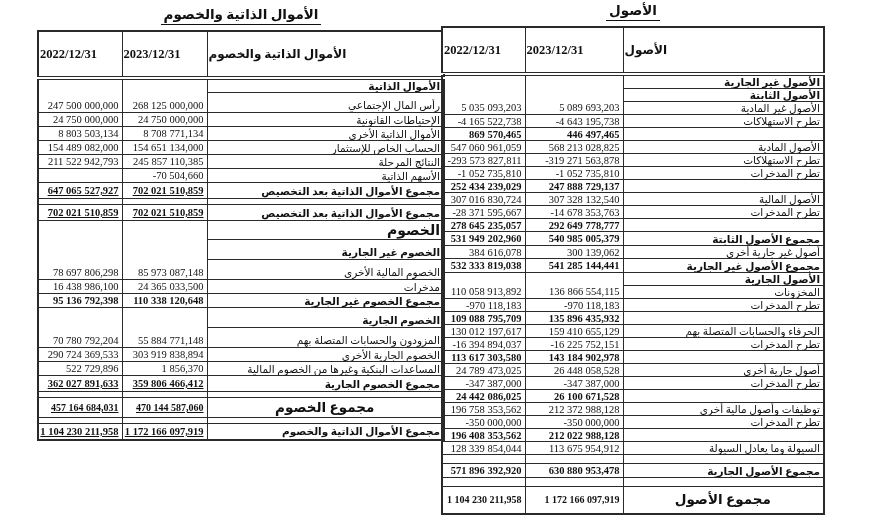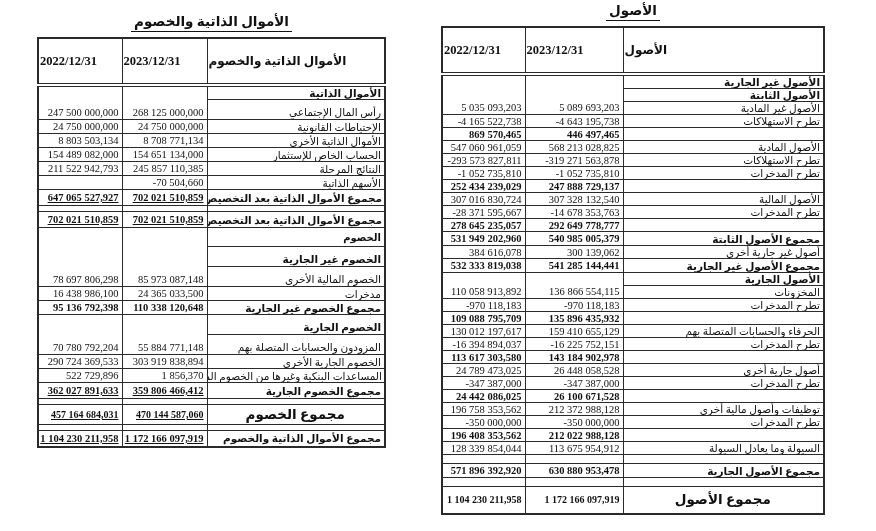--- a/index.html
+++ b/index.html
@@ -1,40 +1,40 @@
 <!DOCTYPE html>
 <html lang="ar"><head>
 <meta charset="utf-8">
 <style>
   html,body{margin:0;padding:0;background:#fff;}
   .page{position:relative;width:876px;height:531px;background:#ffffff;overflow:hidden;
         font-family:"Liberation Serif","DejaVu Sans",serif;color:#111;}
   .panel{position:absolute;}
-  .panel-left{left:37px;top:13px;width:349px;}
+  .panel-left{left:37px;top:6px;width:408px;}
   .panel-right{left:441px;top:2px;width:384px;}
   .panel-title{text-align:center;font-weight:bold;font-size:13.5px;margin-bottom:5px;direction:rtl;}
   .panel-title span{display:inline-block;border-bottom:1.5px solid #111;padding:0 3px 1px 3px;}
 
   table{border-collapse:collapse;width:100%;table-layout:fixed;border:2px solid #2a2a2a;}
   th{border:1px solid #2a2a2a;border-bottom:4px double #2a2a2a;font-weight:bold;
      font-size:12.5px;height:42px;vertical-align:middle;text-align:left;background:#fff;}
   th.lblh{font-size:12px;direction:rtl;}
   td{border-left:1px solid #2a2a2a;border-right:1px solid #2a2a2a;padding:0;
      font-size:10.5px;vertical-align:middle;overflow:hidden;white-space:nowrap;}
   td.val{text-align:right;direction:ltr;padding-right:3px;}
   td.lbl{text-align:right;direction:rtl;padding-right:3px;padding-left:2px;}
 
   
   tr.r-data td{border-bottom:1px solid #2a2a2a;}
   tr.r-sub td,tr.r-total td,tr.r-total-u td,tr.r-grand td,tr.r-grand-u td{
      border-top:1.5px solid #2a2a2a;border-bottom:1.5px solid #2a2a2a;}
   tr.r-sec-c td.lbl,tr.r-sec-r td.lbl,tr.r-liab td.lbl{border-bottom:1px solid #2a2a2a;}
   tr.r-sec-c td.lbl{text-align:right;font-weight:bold;}
   tr.r-sec-r td.lbl{font-weight:bold;}
-  tr.r-liab td.lbl{font-weight:bold;font-size:10px;}
+  tr.r-liab td.lbl{font-weight:bold;font-size:14px;}
   tr.r-sub td.val{font-weight:bold;}
   tr.r-total td{font-weight:bold;}
   tr.r-total-u td{font-weight:bold;}
   tr.r-total-u td.val{text-decoration:underline;}
   tr.r-grand td,tr.r-grand-u td{font-weight:bold;}
   tr.r-grand td.lbl,tr.r-grand-u td.lbl{text-align:center;font-size:13.5px;}
   tr.r-grand td.val,tr.r-grand-u td.val{font-size:10px;}
   tr.r-grand-u td.val{text-decoration:underline;}
 
   

